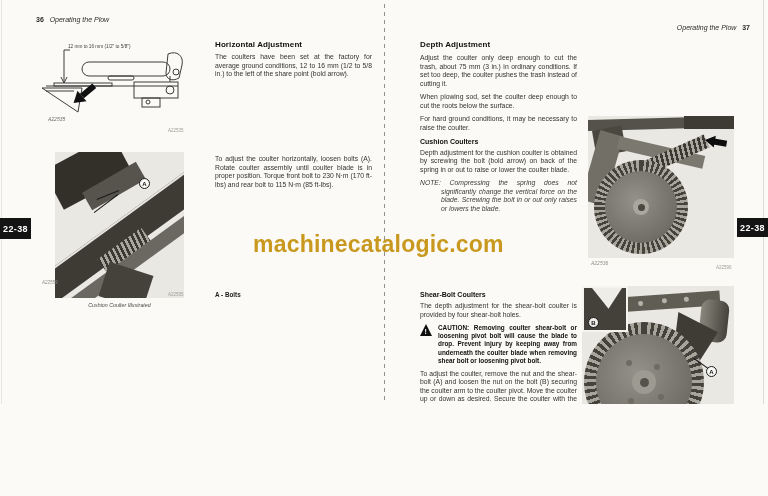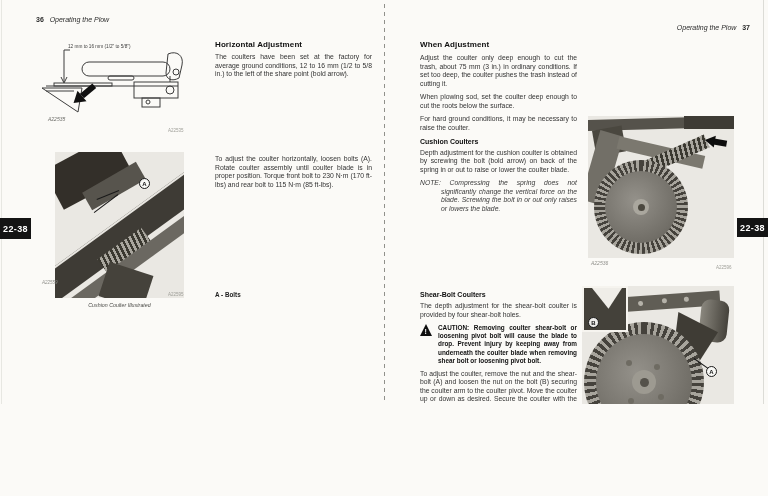--- a/index.html
+++ b/index.html
@@ -112,28 +112,29 @@
     <div class="callout" style="left:84px; top:26px;">
       <span>A</span>
     </div>
   </div>
   <div class="abs cap-italic" style="left:42px; top:280px; font-size:4.5px; color:#8d8d88;">A22559</div>
   <div class="abs cap-tiny" style="left:168px; top:292px;">A22595</div>
   <div class="abs cap-italic" style="left:55px; top:302px; width:129px; text-align:center; font-size:5.3px; color:#4c4c48;">Cushion Coulter Illustrated</div>
 
   <div class="abs tab" style="left:0px; top:218px; width:31px; height:21px;">22-38</div>
 
+  <div class="abs watermark" style="left:253px; top:231px;">machinecatalogic.com</div>
 
   <div class="abs runhead" style="left:560px; top:24px; width:190px; text-align:right;">
     <span class="rtitle">Operating the Plow</span>&nbsp;&nbsp;
     <span class="pgnum">37</span>
   </div>
 
   <div class="abs flowcol col" style="left:420px; top:40px;">
-    <div class="h-main">When Adjustment</div>
+    <div class="h-main">Depth Adjustment</div>
     <p class="body-text">Adjust the coulter only deep enough to cut the trash, about 75 mm (3 in.) in ordinary conditions. If set too deep, the coulter pushes the trash instead of cutting it.</p>
     <p class="body-text">When plowing sod, set the coulter deep enough to cut the roots below the surface.</p>
     <p class="body-text">For hard ground conditions, it may be necessary to raise the coulter.</p>
     <div class="h-sub">Cushion Coulters</div>
     <p class="body-text">Depth adjustment for the cushion coulter is obtained by screwing the bolt (bold arrow) on back of the spring in or out to raise or lower the coulter blade.</p>
     <p class="body-text note"><span>NOTE:</span>&nbsp;<span>Compressing the spring does not significantly change the vertical force on the blade. Screwing the bolt in or out only raises or lowers the blade.</span></p>
   </div>
 
   <div class="abs flowcol col" style="left:420px; top:289px;">
     <div class="h-sub">Shear-Bolt Coulters</div>

